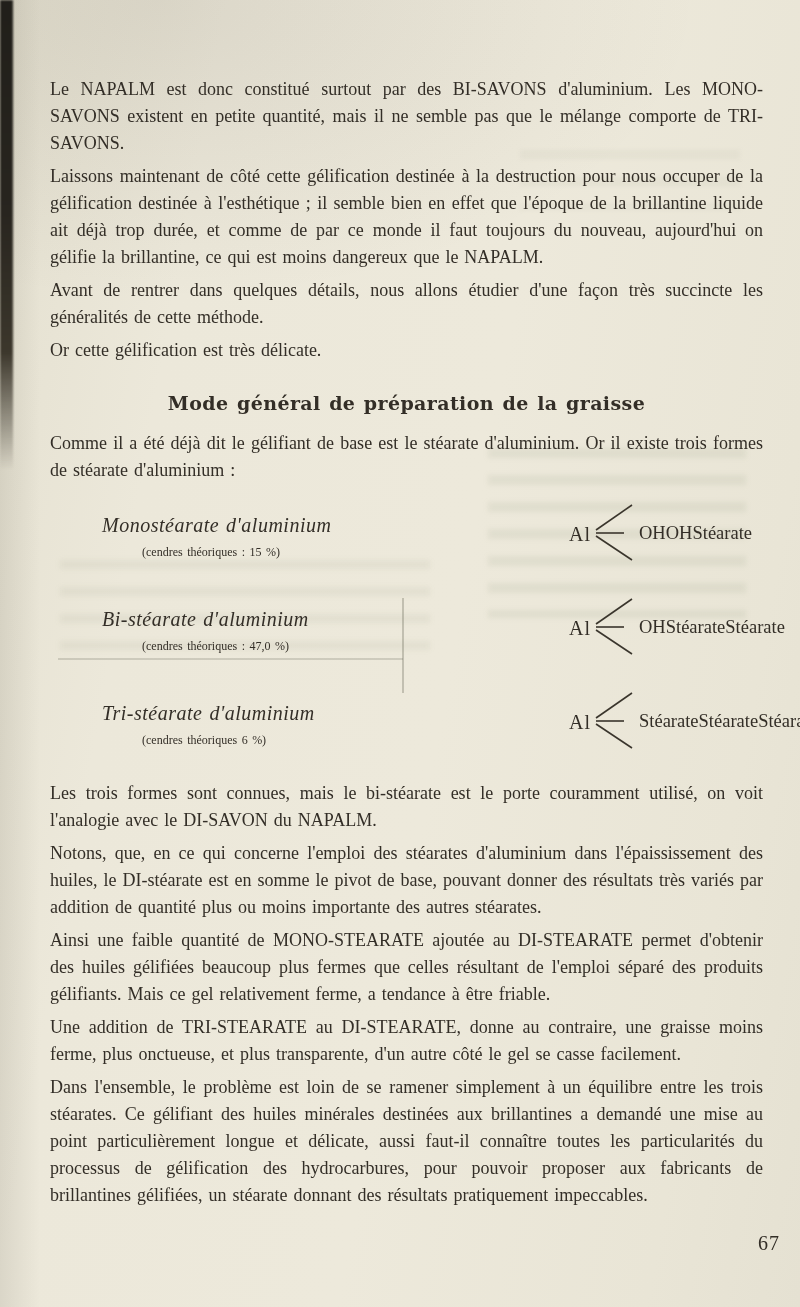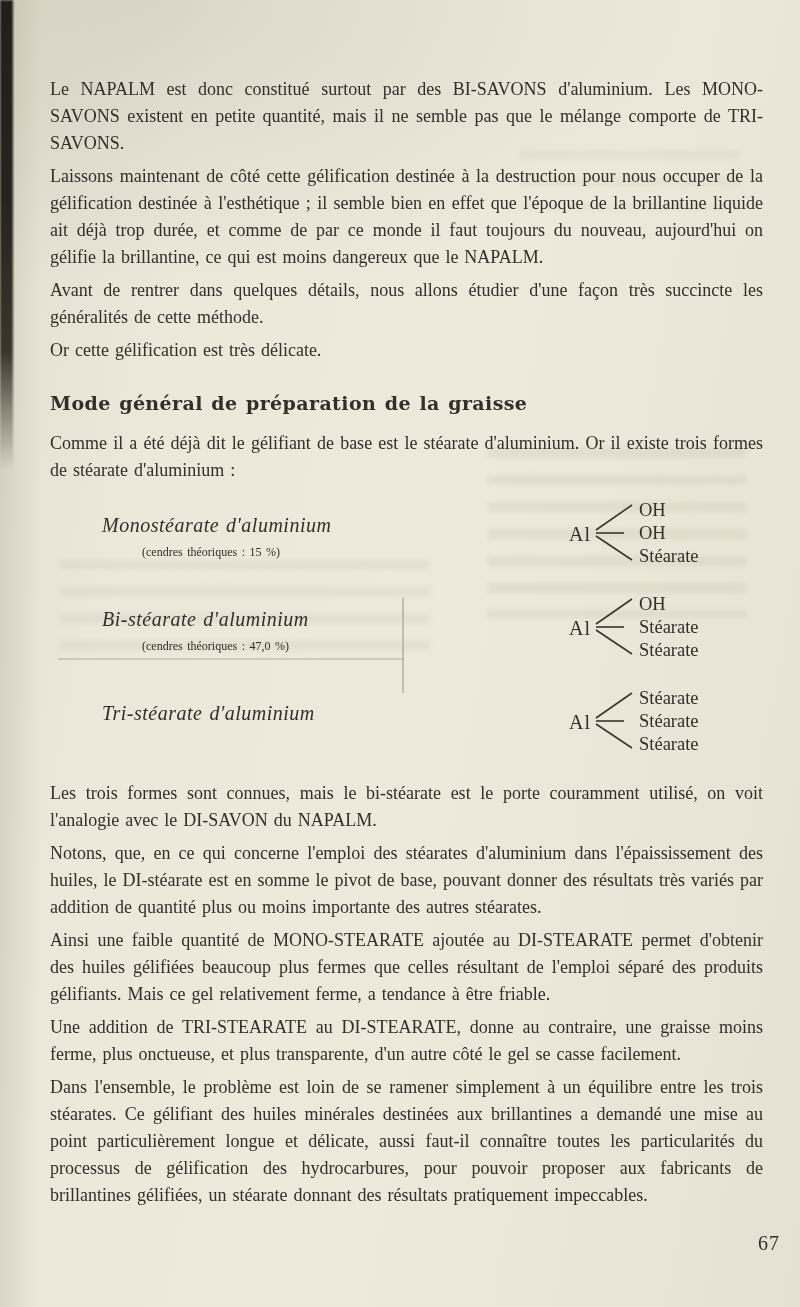--- a/index.html
+++ b/index.html
@@ -27,34 +27,34 @@
     font-size: 18px; line-height: 27px;
     text-align: justify;
     word-spacing: 1.5px;
   }
   .content p { margin: 0 0 6px 0; }
   .section-heading {
     font-family: "DejaVu Serif", serif;
     font-size: 19px; font-weight: 700;
     letter-spacing: 0.4px;
     margin: 26px 0 13px 0;
-    text-align: left;
+    text-align: center;
   }
   .formula-block { margin: 14px 0 10px 0; }
   .formula-row {
     display: flex; justify-content: space-between; align-items: flex-start;
     margin-bottom: 24px;
   }
   .formula-label { margin-left: 52px; padding-top: 14px; text-align: left; }
   .formula-name { font-style: italic; font-size: 20px; letter-spacing: 0.5px; }
   .formula-ashes { padding-left: 40px; font-size: 12px; }
   .structure { display: flex; align-items: center; width: 186px; margin-right: 8px; }
   .atom { font-size: 20px; letter-spacing: 1px; padding-top: 2px; }
   .bonds { margin: 0 4px 0 2px; flex: none; }
-  .branches { display: flex; flex-direction: column; }
+  .branches { display: flex; }
   .branch { line-height: 23px; font-size: 18.5px; text-align: left; }
   .page-number {
     position: absolute; left: 758px; top: 1232px;
     font-size: 20px; letter-spacing: 1px;
   }
   
   .ghost { position: absolute; pointer-events: none; filter: blur(2.5px); }
   .g1 { left: 488px; top: 448px; width: 258px; height: 170px;
         background: repeating-linear-gradient(to bottom, rgba(125,135,105,0.10) 0 10px, transparent 10px 27px); }
   .g2 { left: 60px; top: 560px; width: 370px; height: 100px;
@@ -125,20 +125,21 @@
           <div class="branch">OH</div>
           <div class="branch">Stéarate</div>
           <div class="branch">Stéarate</div>
         </div>
       </div>
     </div>
 
     <div class="formula-row">
       <div class="formula-label">
         <div class="formula-name">Tri-stéarate d'aluminium</div>
+        <div class="formula-ashes">(cendres théoriques 6 %)</div>
       </div>
       <div class="structure">
         <span class="atom">Al</span>
         <svg class="bonds" width="42" height="70" viewBox="0 0 42 70">
           <line x1="3" y1="32" x2="39" y2="7" stroke="#3a352c" stroke-width="1.6"></line>
           <line x1="3" y1="35" x2="31" y2="35" stroke="#3a352c" stroke-width="1.6"></line>
           <line x1="3" y1="38" x2="39" y2="62" stroke="#3a352c" stroke-width="1.6"></line>
         </svg>
         <div class="branches">
           <div class="branch">Stéarate</div>

